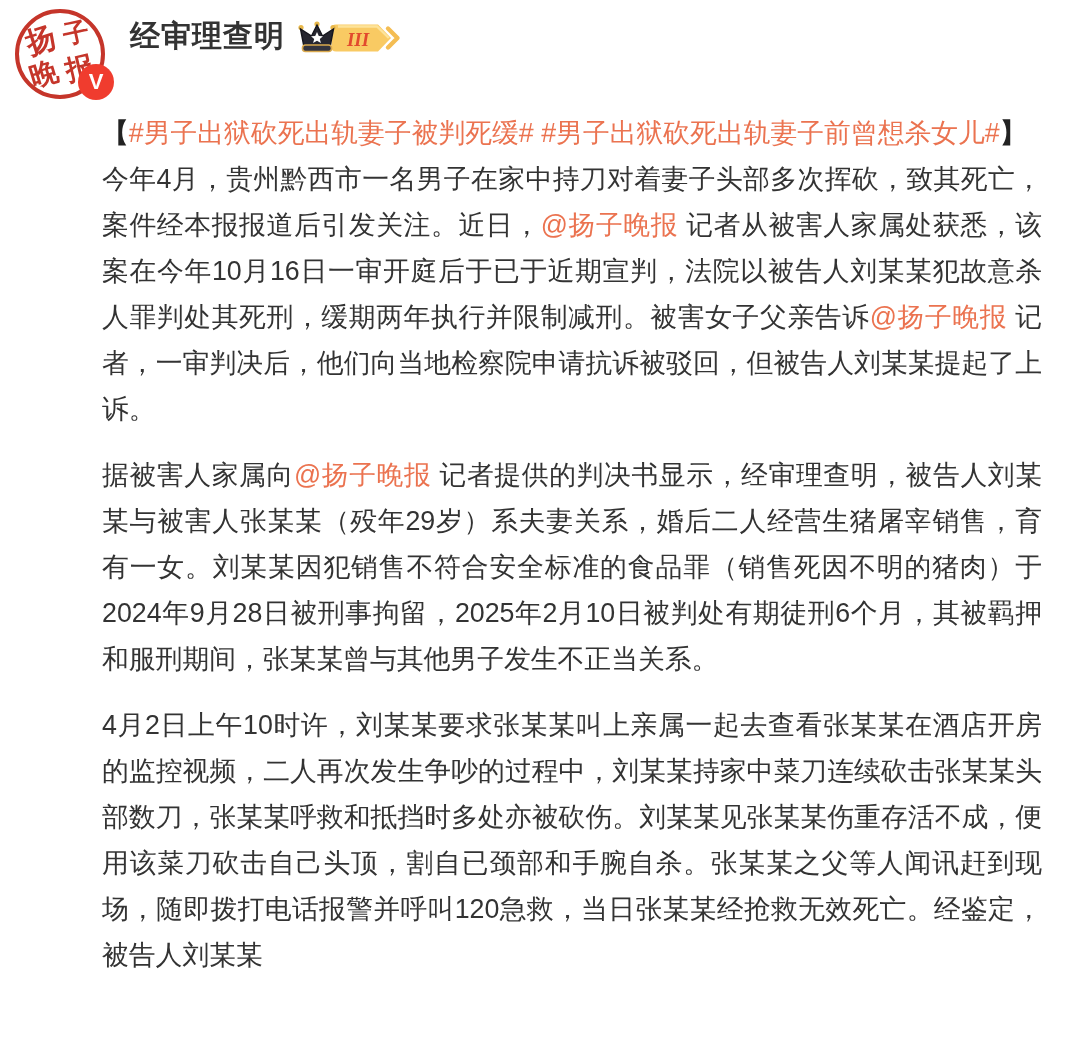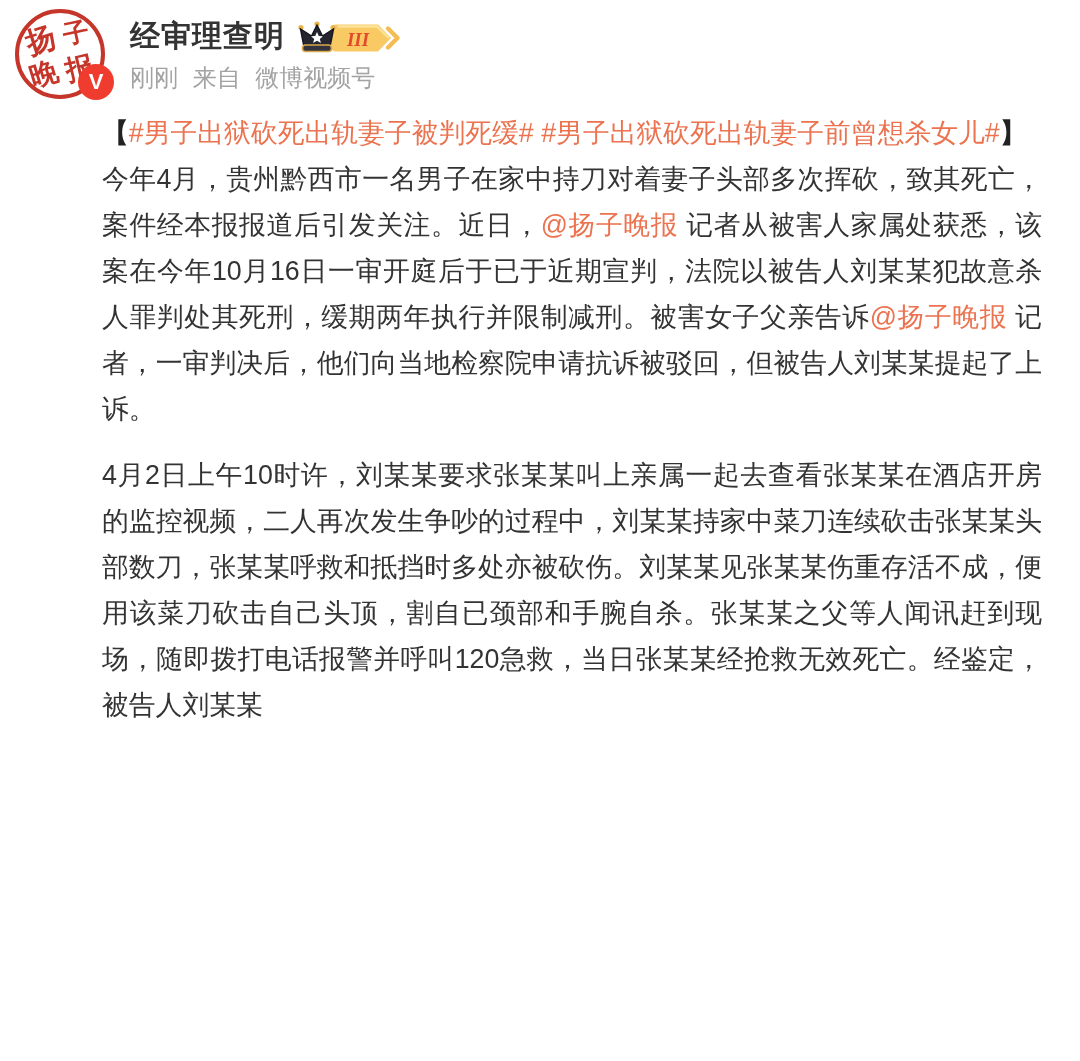--- a/index.html
+++ b/index.html
@@ -104,25 +104,21 @@
           <svg width="76" height="32" viewBox="0 0 76 32">
             <path d="M8 2.5 L50 2.5 L63 16 L50 29.5 L8 29.5 Q3.5 29.5 3.5 25 L3.5 7 Q3.5 2.5 8 2.5 Z" fill="#f9ca63"></path>
             <path d="M10 4.5 L49 4.5 L60.8 16" fill="none" stroke="#fde39a" stroke-width="2.4"></path>
             <path d="M60 6.5 L69.5 16 L60 25.5" fill="none" stroke="#f4bd53" stroke-width="4.4" stroke-linecap="round" stroke-linejoin="round"></path>
             <text x="30" y="23.5" text-anchor="middle" font-size="19" font-style="italic" font-weight="bold" fill="#e2492d" font-family="Liberation Serif, DejaVu Serif, serif">III</text>
           </svg>
         </span>
       </span>
     </div>
 
-    <div class="meta-row">
-      <span>刚刚</span>
-      <span>来自</span>
-      <span class="src">微博视频号</span>
-    </div>
   </div>
 
   <div class="content">
       <p class="para"><span class="bracket">【</span><span class="link">#男子出狱砍死出轨妻子被判死缓#</span><span> </span><span class="link">#男子出狱砍死出轨妻子前曾想杀女儿#</span><span class="bracket">】</span><br><span>今年4月，贵州黔西市一名男子在家中持刀对着妻子头部多次挥砍，致其死亡，案件经本报报道后引发关注。近日，</span><span class="link">@扬子晚报</span><span> 记者从被害人家属处获悉，该案在今年10月16日一审开庭后于已于近期宣判，法院以被告人刘某某犯故意杀人罪判处其死刑，缓期两年执行并限制减刑。被害女子父亲告诉</span><span class="link">@扬子晚报</span><span> 记者，一审判决后，他们向当地检察院申请抗诉被驳回，但被告人刘某某提起了上诉。</span></p>
+      <p class="para"><span>据被害人家属向</span><span class="link">@扬子晚报</span><span> 记者提供的判决书显示，经审理查明，被告人刘某某与被害人张某某（殁年29岁）系夫妻关系，婚后二人经营生猪屠宰销售，育有一女。刘某某因犯销售不符合安全标准的食品罪（销售死因不明的猪肉）于2024年9月28日被刑事拘留，2025年2月10日被判处有期徒刑6个月，其被羁押和服刑期间，张某某曾与其他男子发生不正当关系。</span></p>
       <p class="para"><span>4月2日上午10时许，刘某某要求张某某叫上亲属一起去查看张某某在酒店开房的监控视频，二人再次发生争吵的过程中，刘某某持家中菜刀连续砍击张某某头部数刀，张某某呼救和抵挡时多处亦被砍伤。刘某某见张某某伤重存活不成，便用该菜刀砍击自己头顶，割自已颈部和手腕自杀。张某某之父等人闻讯赶到现场，随即拨打电话报警并呼叫120急救，当日张某某经抢救无效死亡。经鉴定，被告人刘某某</span><br></p>
     </div>
 
 </div>
 
 </body></html>

